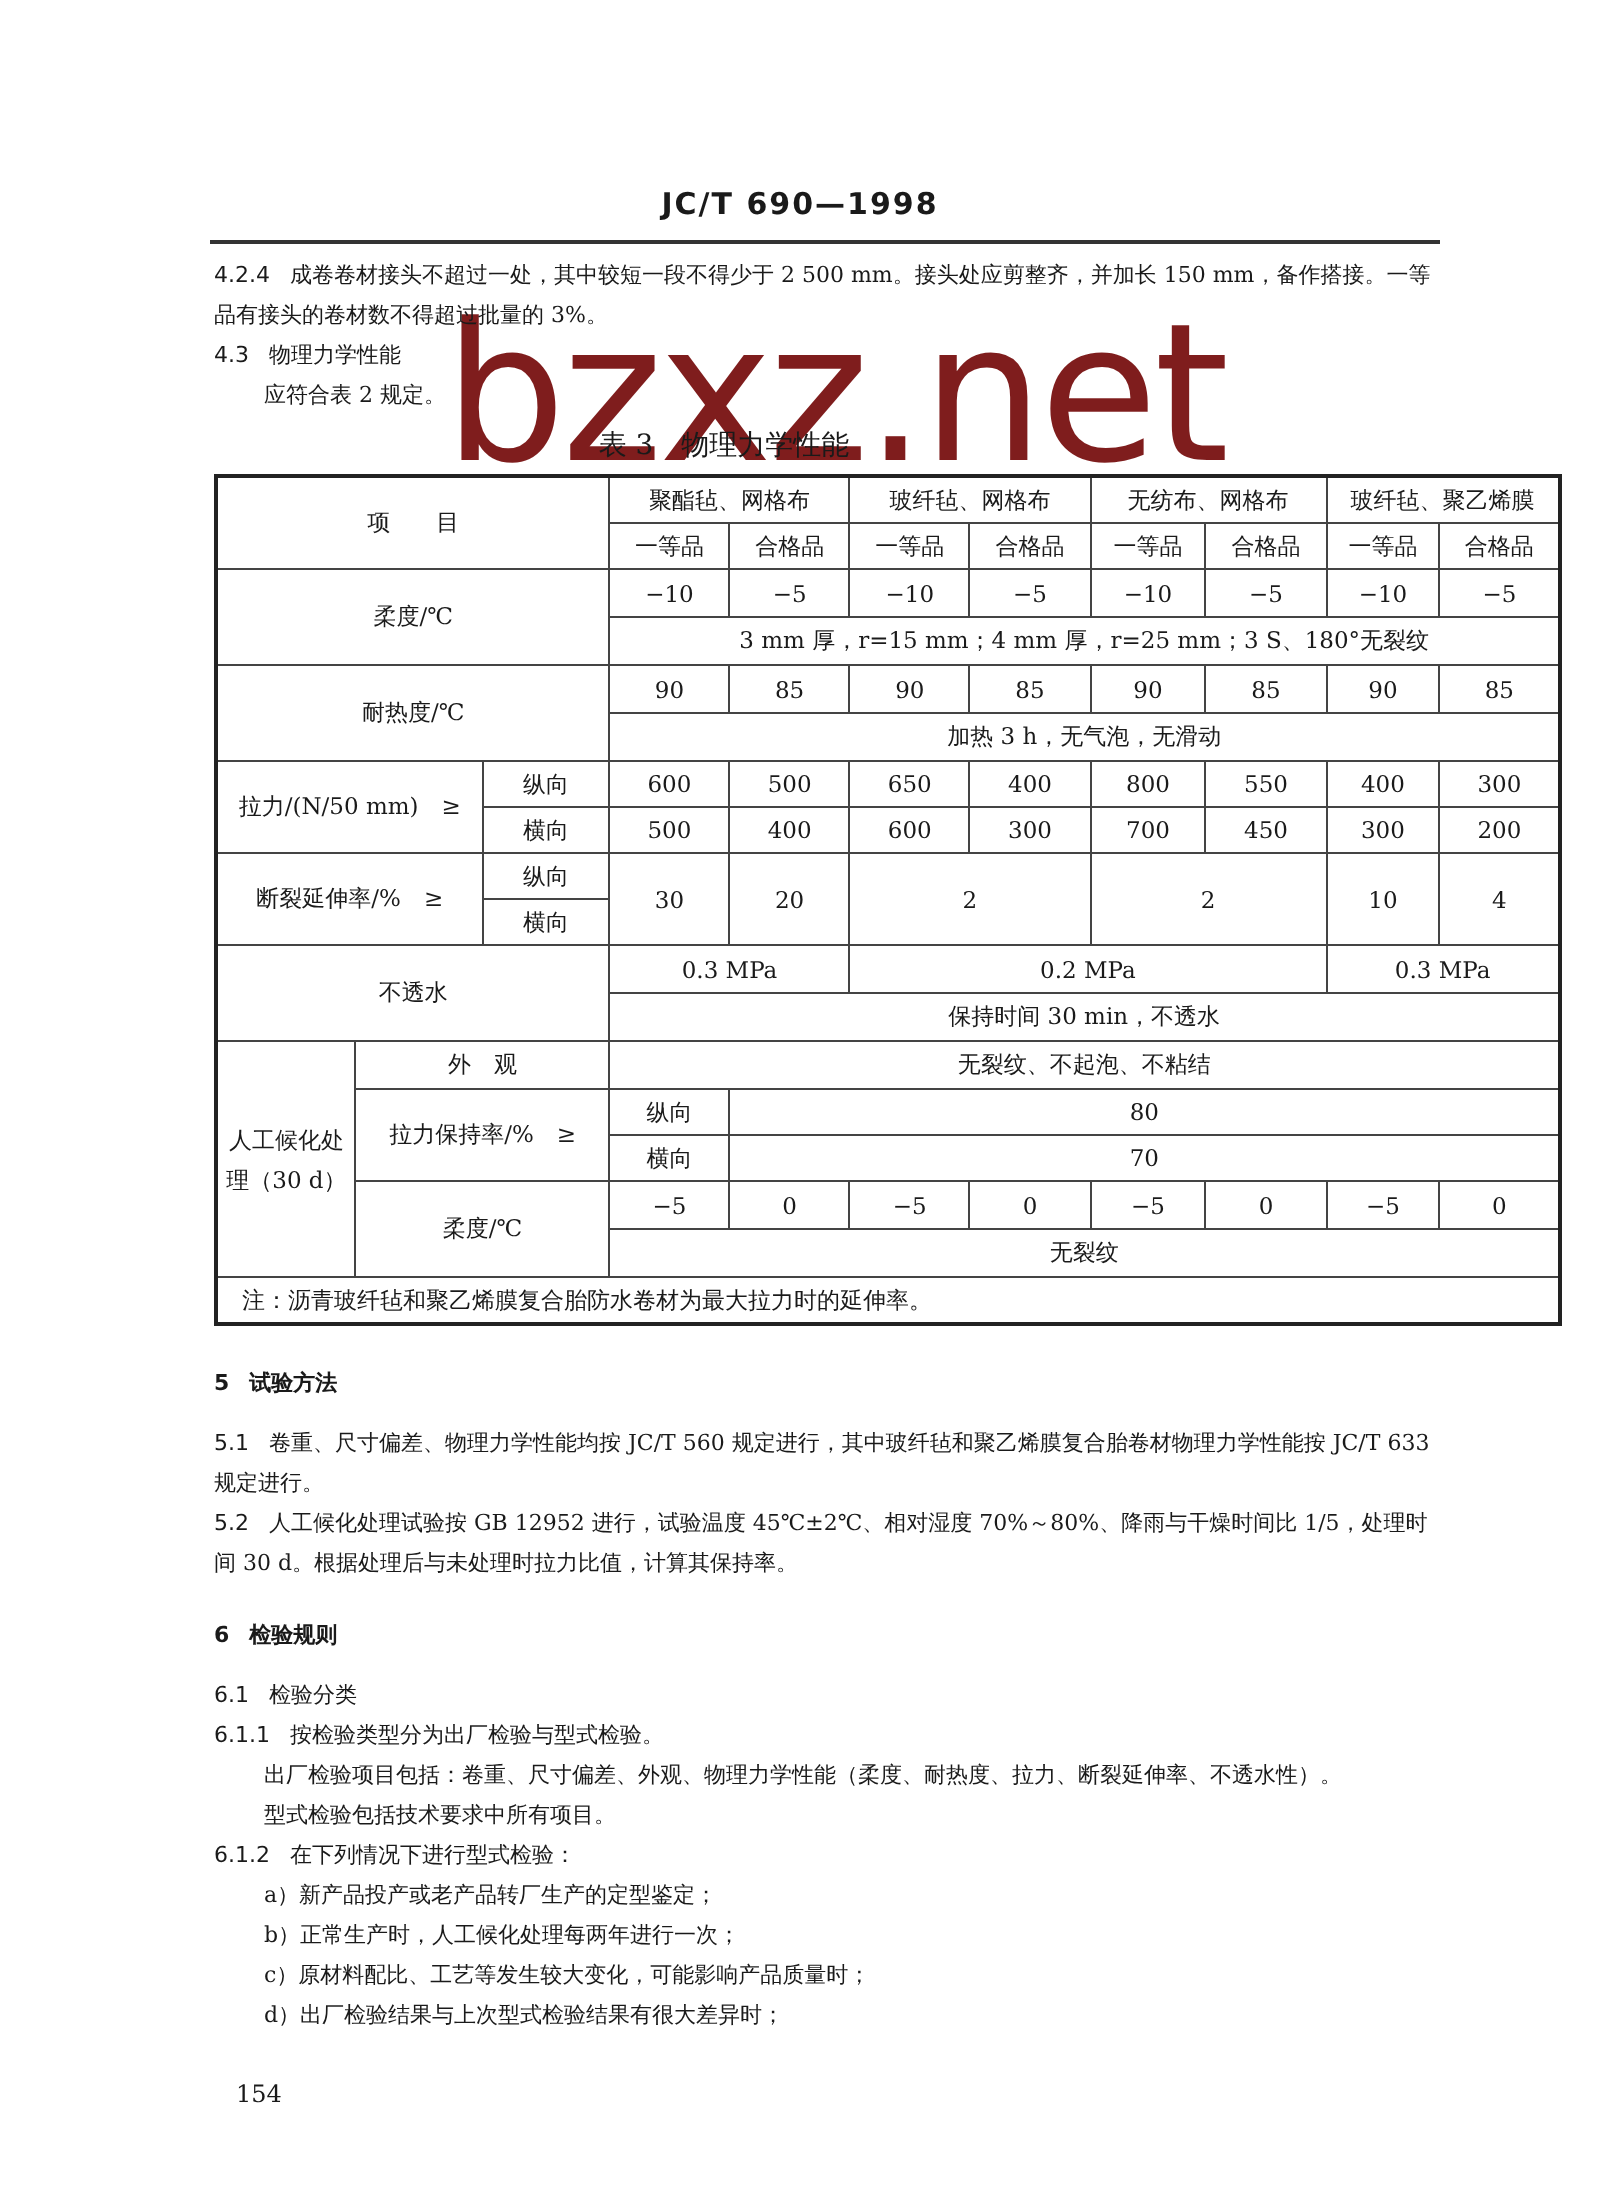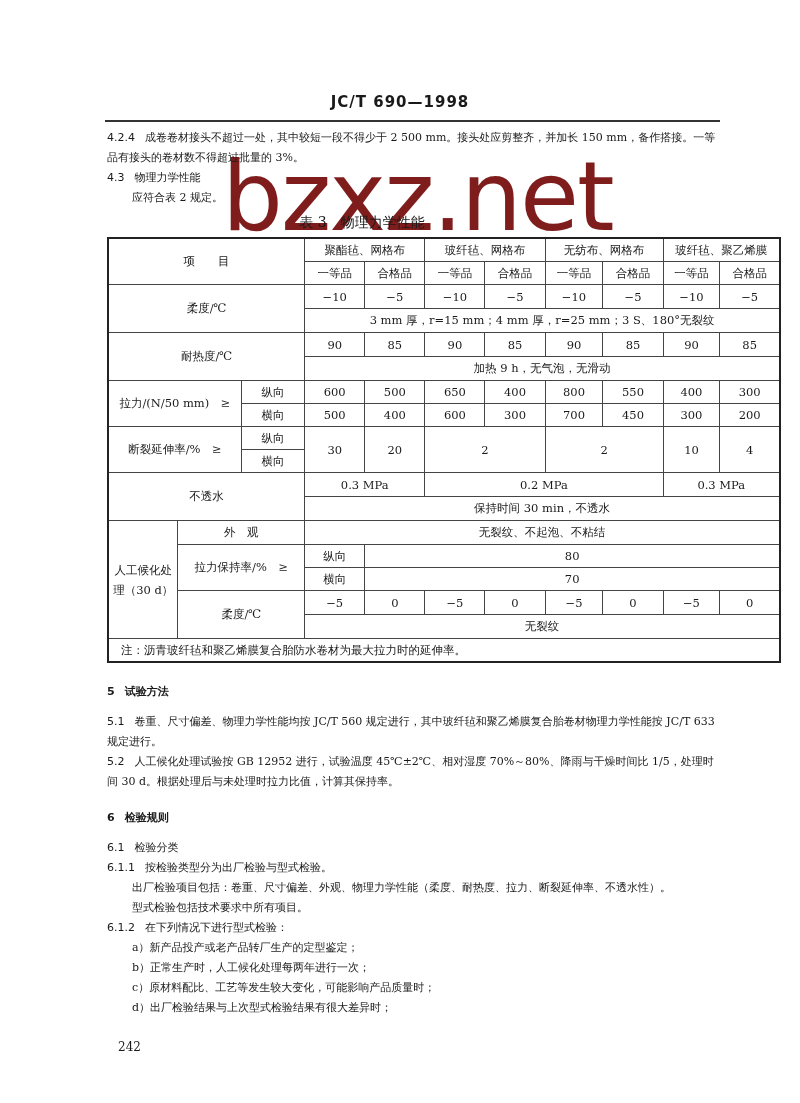--- a/index.html
+++ b/index.html
@@ -100,21 +100,21 @@
     <td>90</td>
     <td>85</td>
     <td>90</td>
     <td>85</td>
     <td>90</td>
     <td>85</td>
     <td>90</td>
     <td>85</td>
   </tr>
   <tr style="height:24px">
-        <td colspan="8">加热 9 h，无气泡，无滑动</td>
+        <td colspan="8">加热 3 h，无气泡，无滑动</td>
       </tr>
 
   <tr style="height:23px">
     <td colspan="2" rowspan="2">拉力/(N/50 mm)　≥</td>
     <td>纵向</td>
     <td>600</td>
     <td>500</td>
     <td>650</td>
     <td>400</td>
     <td>800</td>
@@ -215,13 +215,13 @@
 <div class="para indent" style="top:878px;">出厂检验项目包括：卷重、尺寸偏差、外观、物理力学性能（柔度、耐热度、拉力、断裂延伸率、不透水性）。</div>
 <div class="para indent" style="top:898px;">型式检验包括技术要求中所有项目。</div>
 <div class="para" style="top:918px;">
   <span class="num">6.1.2</span><span>在下列情况下进行型式检验：</span>
 </div>
 <div class="para indent" style="top:938px;">a）新产品投产或老产品转厂生产的定型鉴定；</div>
 <div class="para indent" style="top:958px;">b）正常生产时，人工候化处理每两年进行一次；</div>
 <div class="para indent" style="top:978px;">c）原材料配比、工艺等发生较大变化，可能影响产品质量时；</div>
 <div class="para indent" style="top:998px;">d）出厂检验结果与上次型式检验结果有很大差异时；</div>
 
-<div class="pagenum">242</div>
+<div class="pagenum">154</div>
 
 </body></html>

